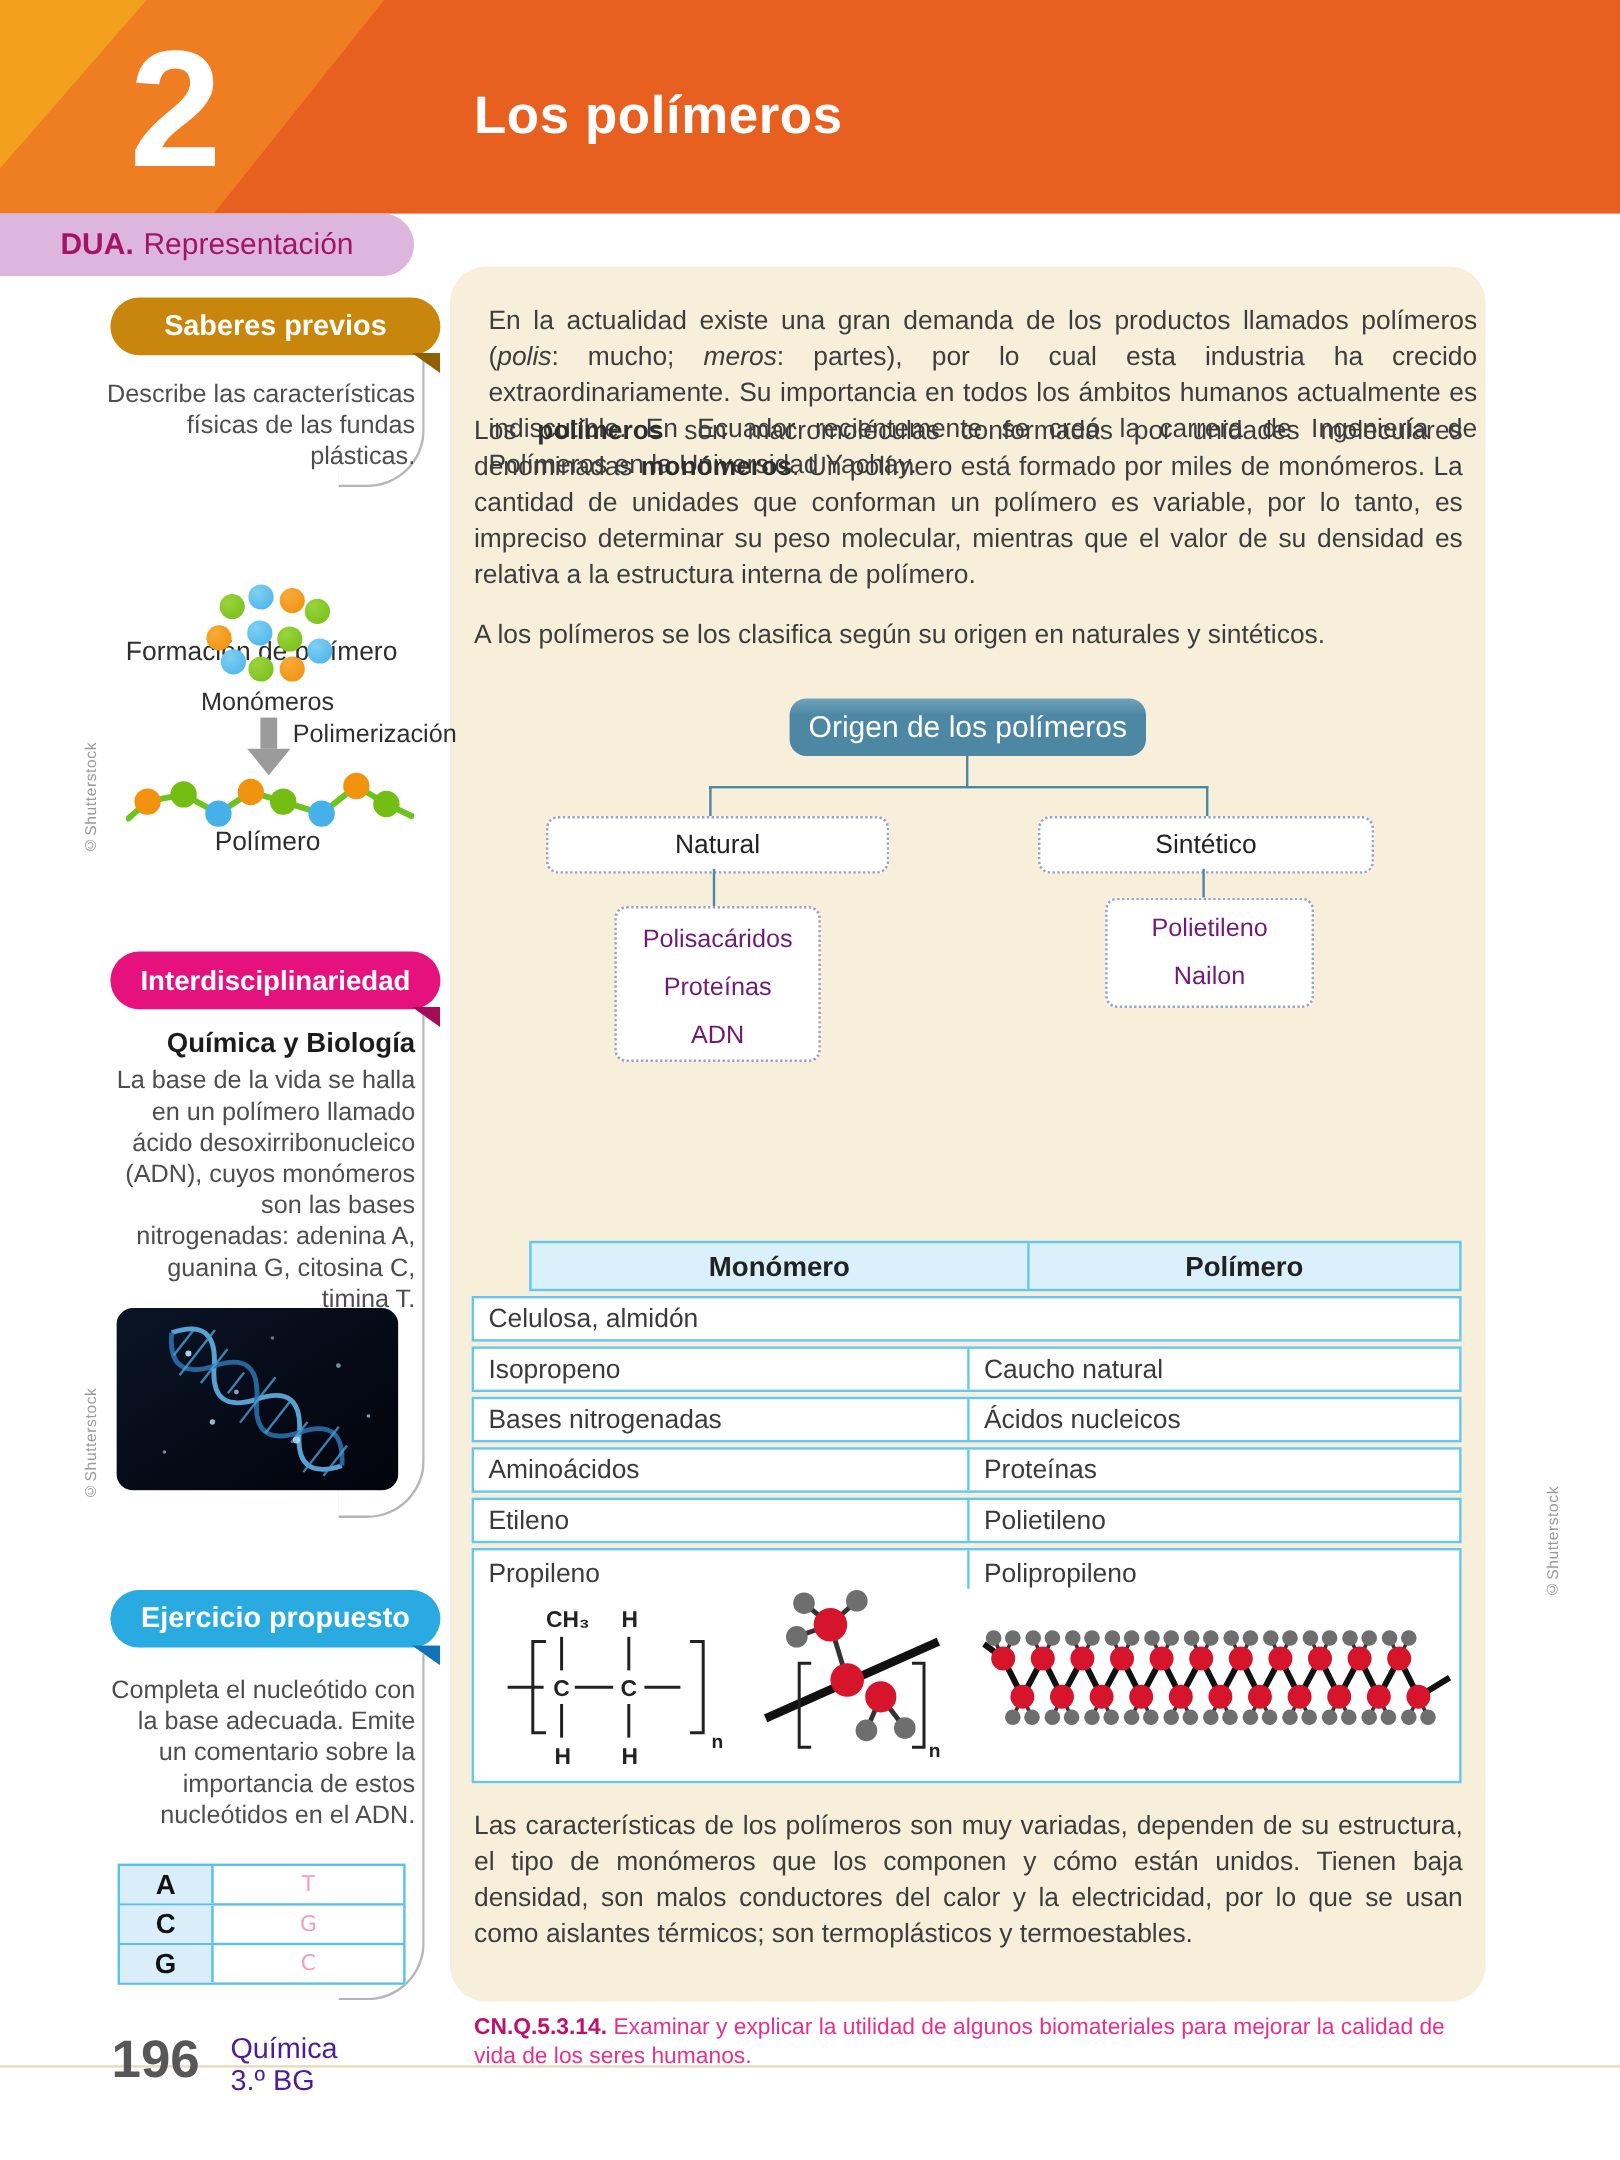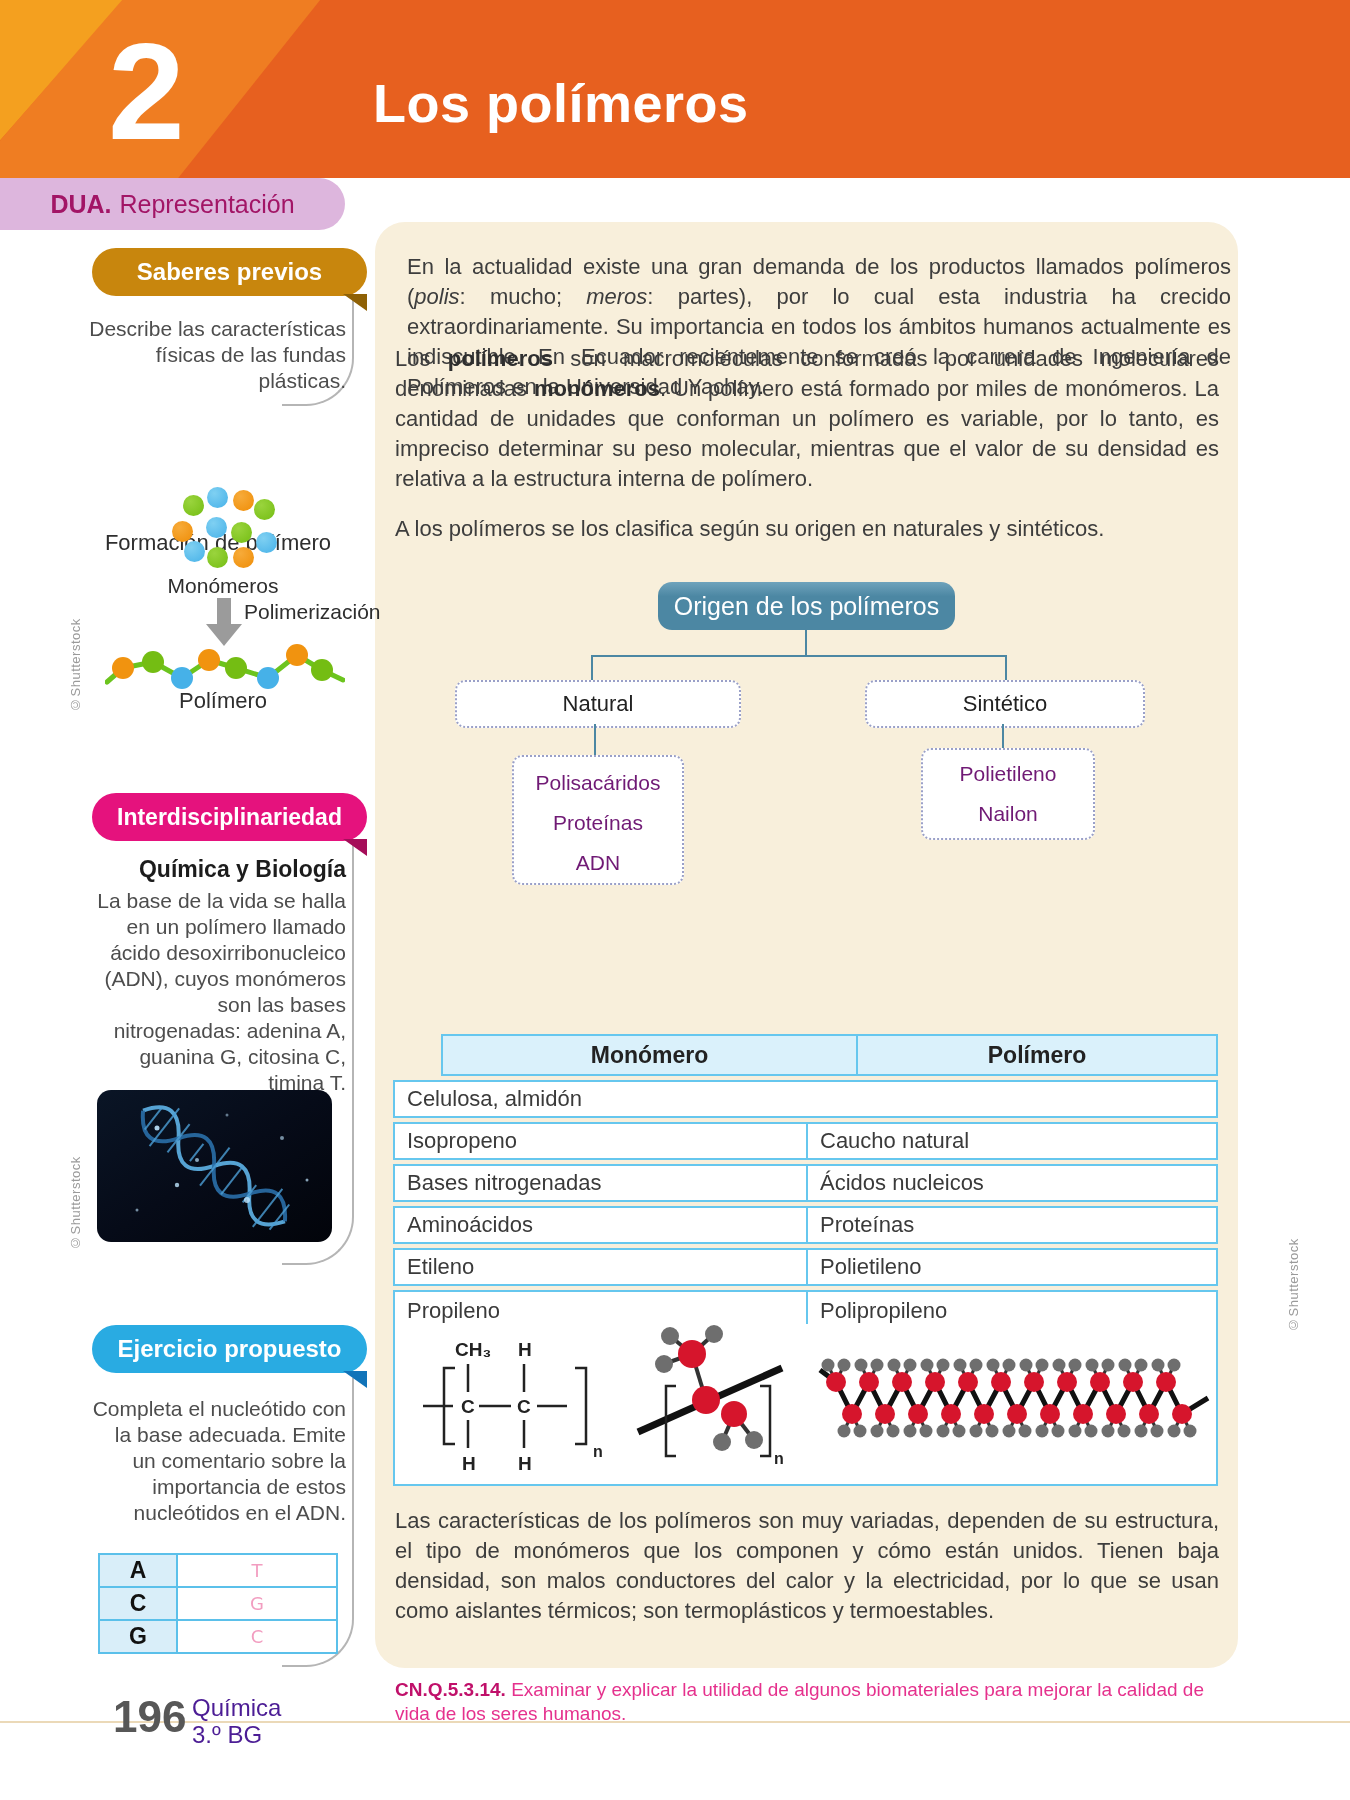--- a/index.html
+++ b/index.html
@@ -9,21 +9,21 @@
   }
   .abs{position:absolute;}
 
   
   .header{left:0;top:0;width:1350px;height:178px;background:#E7601F;}
   .stripe-yellow{left:0;top:0;width:200px;height:178px;background:#F4A01F;
     clip-path:polygon(0 0,62% 0,0 79%);}
   .stripe-mid{left:0;top:0;width:330px;height:178px;background:#EF7D22;
     clip-path:polygon(37% 0,97% 0,54% 100%,0 100%,0 79%);}
   .unit-number{left:108px;top:22px;font-size:138px;line-height:1;font-weight:bold;color:#ffffff;}
-  .page-title{left:373px;top:72px;font-size:54px;font-weight:bold;color:#ffffff;letter-spacing:.5px;}
+  .page-title{left:395px;top:72px;font-size:44px;font-weight:bold;color:#ffffff;letter-spacing:.5px;}
 
   
   .dua-band{left:0;top:178px;width:345px;height:52px;background:#DDB6DD;
     border-radius:0 26px 26px 0;display:flex;align-items:center;justify-content:center;}
   .dua-band .b{font-weight:bold;color:#A21566;font-size:25px;}
   .dua-band .r{color:#A21566;font-size:25px;margin-left:8px;}
 
   
   .pill{height:48px;border-radius:26px;display:flex;align-items:center;justify-content:center;
     color:#fff;font-weight:bold;font-size:24px;width:275px;left:92px;}
@@ -84,21 +84,21 @@
   .btable .c1{width:413px;border-right:2px solid #66C7EE;}
   .btable .c2{flex:1;}
   .btable .bigrow{height:196px;align-items:flex-start;}
   .btable .bigrow .cell{align-items:flex-start;padding-top:6px;position:relative;}
   .mol-text{font-family:"Liberation Sans",sans-serif;fill:#222;}
 
   
   .cnq{left:395px;top:1678px;width:840px;font-size:19px;line-height:24px;color:#E5318D;}
   .cnq b{color:#C0106A;font-weight:bold;}
   .footer-line{left:0;top:1721px;width:1350px;height:2px;background:#EBD9B8;}
-  .page-num{left:93px;top:1692px;font-size:44px;font-weight:bold;color:#575757;margin-left:20px;}
+  .page-num{left:93px;top:1692px;font-size:44px;font-weight:bold;color:#575757;}
   .footer-subject{left:192px;top:1694px;font-size:24px;color:#4c1d95;line-height:27px;}
 </style>
 </head>
 <body>
 
 <div class="abs header">
   <div class="abs stripe-yellow"></div>
   <div class="abs stripe-mid"></div>
 </div>
 <div class="abs unit-number">2</div>

